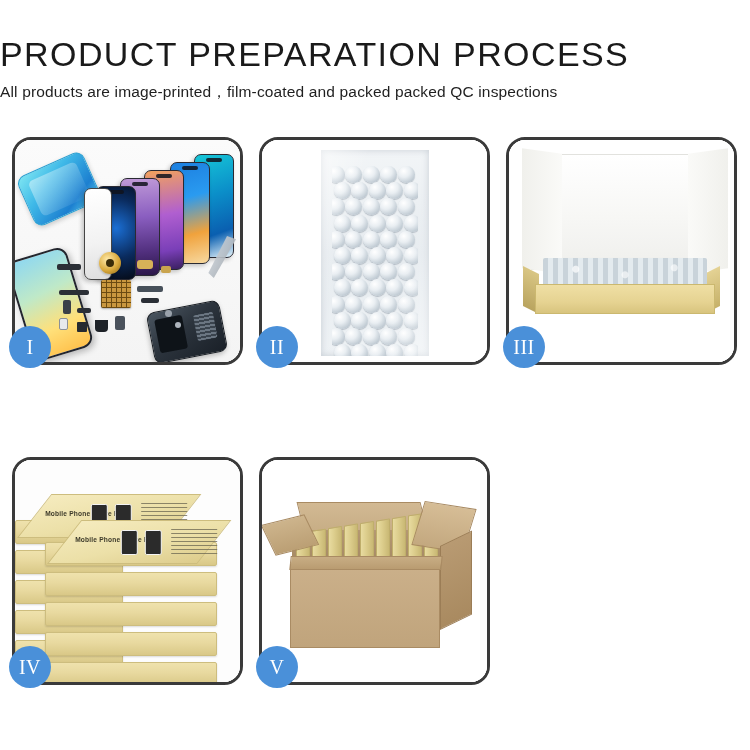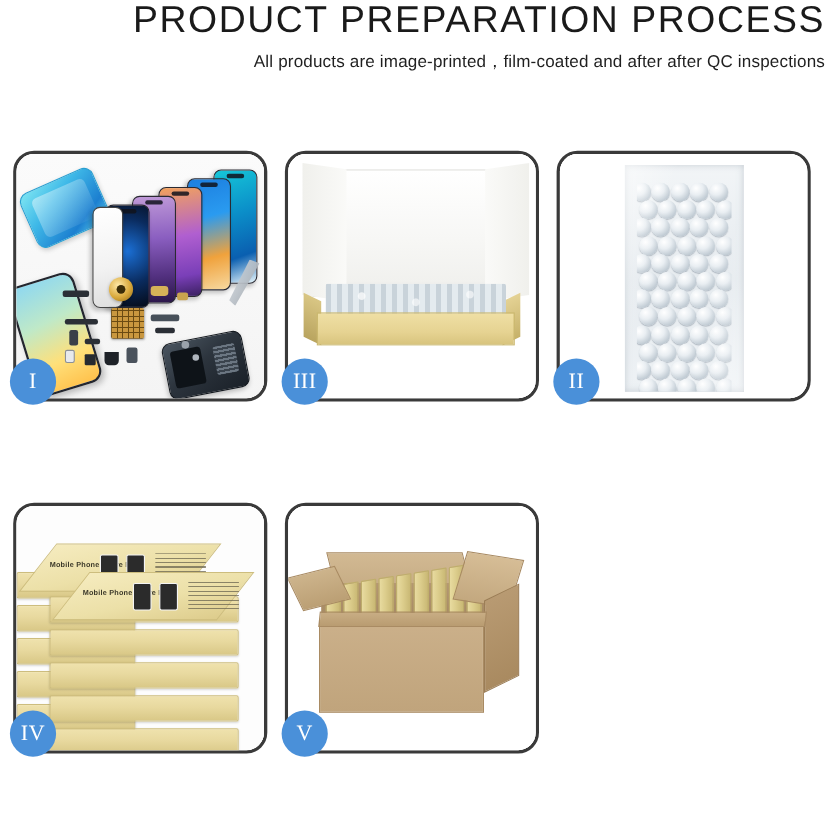--- a/index.html
+++ b/index.html
@@ -13,21 +13,21 @@
   }
 
   .page {
     position: relative;
     width: 750px;
     height: 750px;
     background: #ffffff;
   }
 
   
-  .header { text-align: right; }
+  .header { padding-top: 36px; text-align: left; }
 
   .title {
     font-family: "Liberation Sans", sans-serif;
     font-size: 34px;
     font-weight: 500;
     letter-spacing: 1.4px;
     color: #1a1a1a;
     line-height: 1.1;
     white-space: nowrap;
   }
@@ -359,21 +359,21 @@
   .tab2 { position:absolute; left:44px; top:160px; width:16px; height:14px;
           background:#b59871; border-radius:1px; }
 </style>
 </head>
 <body>
 
 <div class="page">
 
   <div class="header">
     <div class="title">PRODUCT PREPARATION PROCESS</div>
-    <div class="subtitle">All products are image-printed，film-coated and after after QC inspections</div>
+    <div class="subtitle">All products are image-printed，film-coated and packed packed QC inspections</div>
   </div>
 
   <div class="grid">
 
     <div class="panel">
       <div class="panel-clip">
         <div class="p1-bg"></div>
 
         <div class="film-sheet"></div>
 
@@ -411,32 +411,20 @@
         <div class="part pg"></div>
         <div class="part ph"></div>
         <div class="part pi"></div>
         <div class="part pj"></div>
         <div class="part pk"></div>
         <div class="part pl"></div>
         <div class="part pm"></div>
         <div class="part pn"></div>
       </div>
       <div class="badge">I</div>
-    </div>
-
-    <div class="panel">
-      <div class="panel-clip">
-        <div class="b3-bg"></div>
-        <div class="b3-lid"></div>
-        <div class="b3-side-l"></div>
-        <div class="b3-side-r"></div>
-        <div class="b3-fill"></div>
-        <div class="b3-front"></div>
-      </div>
-      <div class="badge">III</div>
     </div>
 
     <div class="panel">
       <div class="panel-clip">
         <div class="bw-bg"></div>
         <div class="bw-sheet">
           <div class="bw-inner" id="bubbles">
               <div class="bubble" style="left: -4px; top: 0px;"></div>
               <div class="bubble" style="left: 13.5px; top: 0px;"></div>
               <div class="bubble" style="left: 31px; top: 0px;"></div>
@@ -499,20 +487,32 @@
               <div class="bubble" style="left: 72px; top: 178.2px;"></div>
             </div>
           <div class="bw-gloss"></div>
         </div>
       </div>
       <div class="badge">II</div>
     </div>
 
     <div class="panel">
       <div class="panel-clip">
+        <div class="b3-bg"></div>
+        <div class="b3-lid"></div>
+        <div class="b3-side-l"></div>
+        <div class="b3-side-r"></div>
+        <div class="b3-fill"></div>
+        <div class="b3-front"></div>
+      </div>
+      <div class="badge">III</div>
+    </div>
+
+    <div class="panel">
+      <div class="panel-clip">
         <div class="b4-bg"></div>
         <div class="stack" id="boxstack">
             <div class="kbox" style="left: 0px; top: 52px; width: 108px;"></div>
             <div class="kbox" style="left: 0px; top: 82px; width: 108px;"></div>
             <div class="kbox" style="left: 0px; top: 112px; width: 108px;"></div>
             <div class="kbox" style="left: 0px; top: 142px; width: 108px;"></div>
             <div class="kbox" style="left: 0px; top: 172px; width: 108px;"></div>
             <div class="kbox" style="left: 30px; top: 74px; width: 172px;"></div>
             <div class="kbox" style="left: 30px; top: 104px; width: 172px;"></div>
             <div class="kbox" style="left: 30px; top: 134px; width: 172px;"></div>

